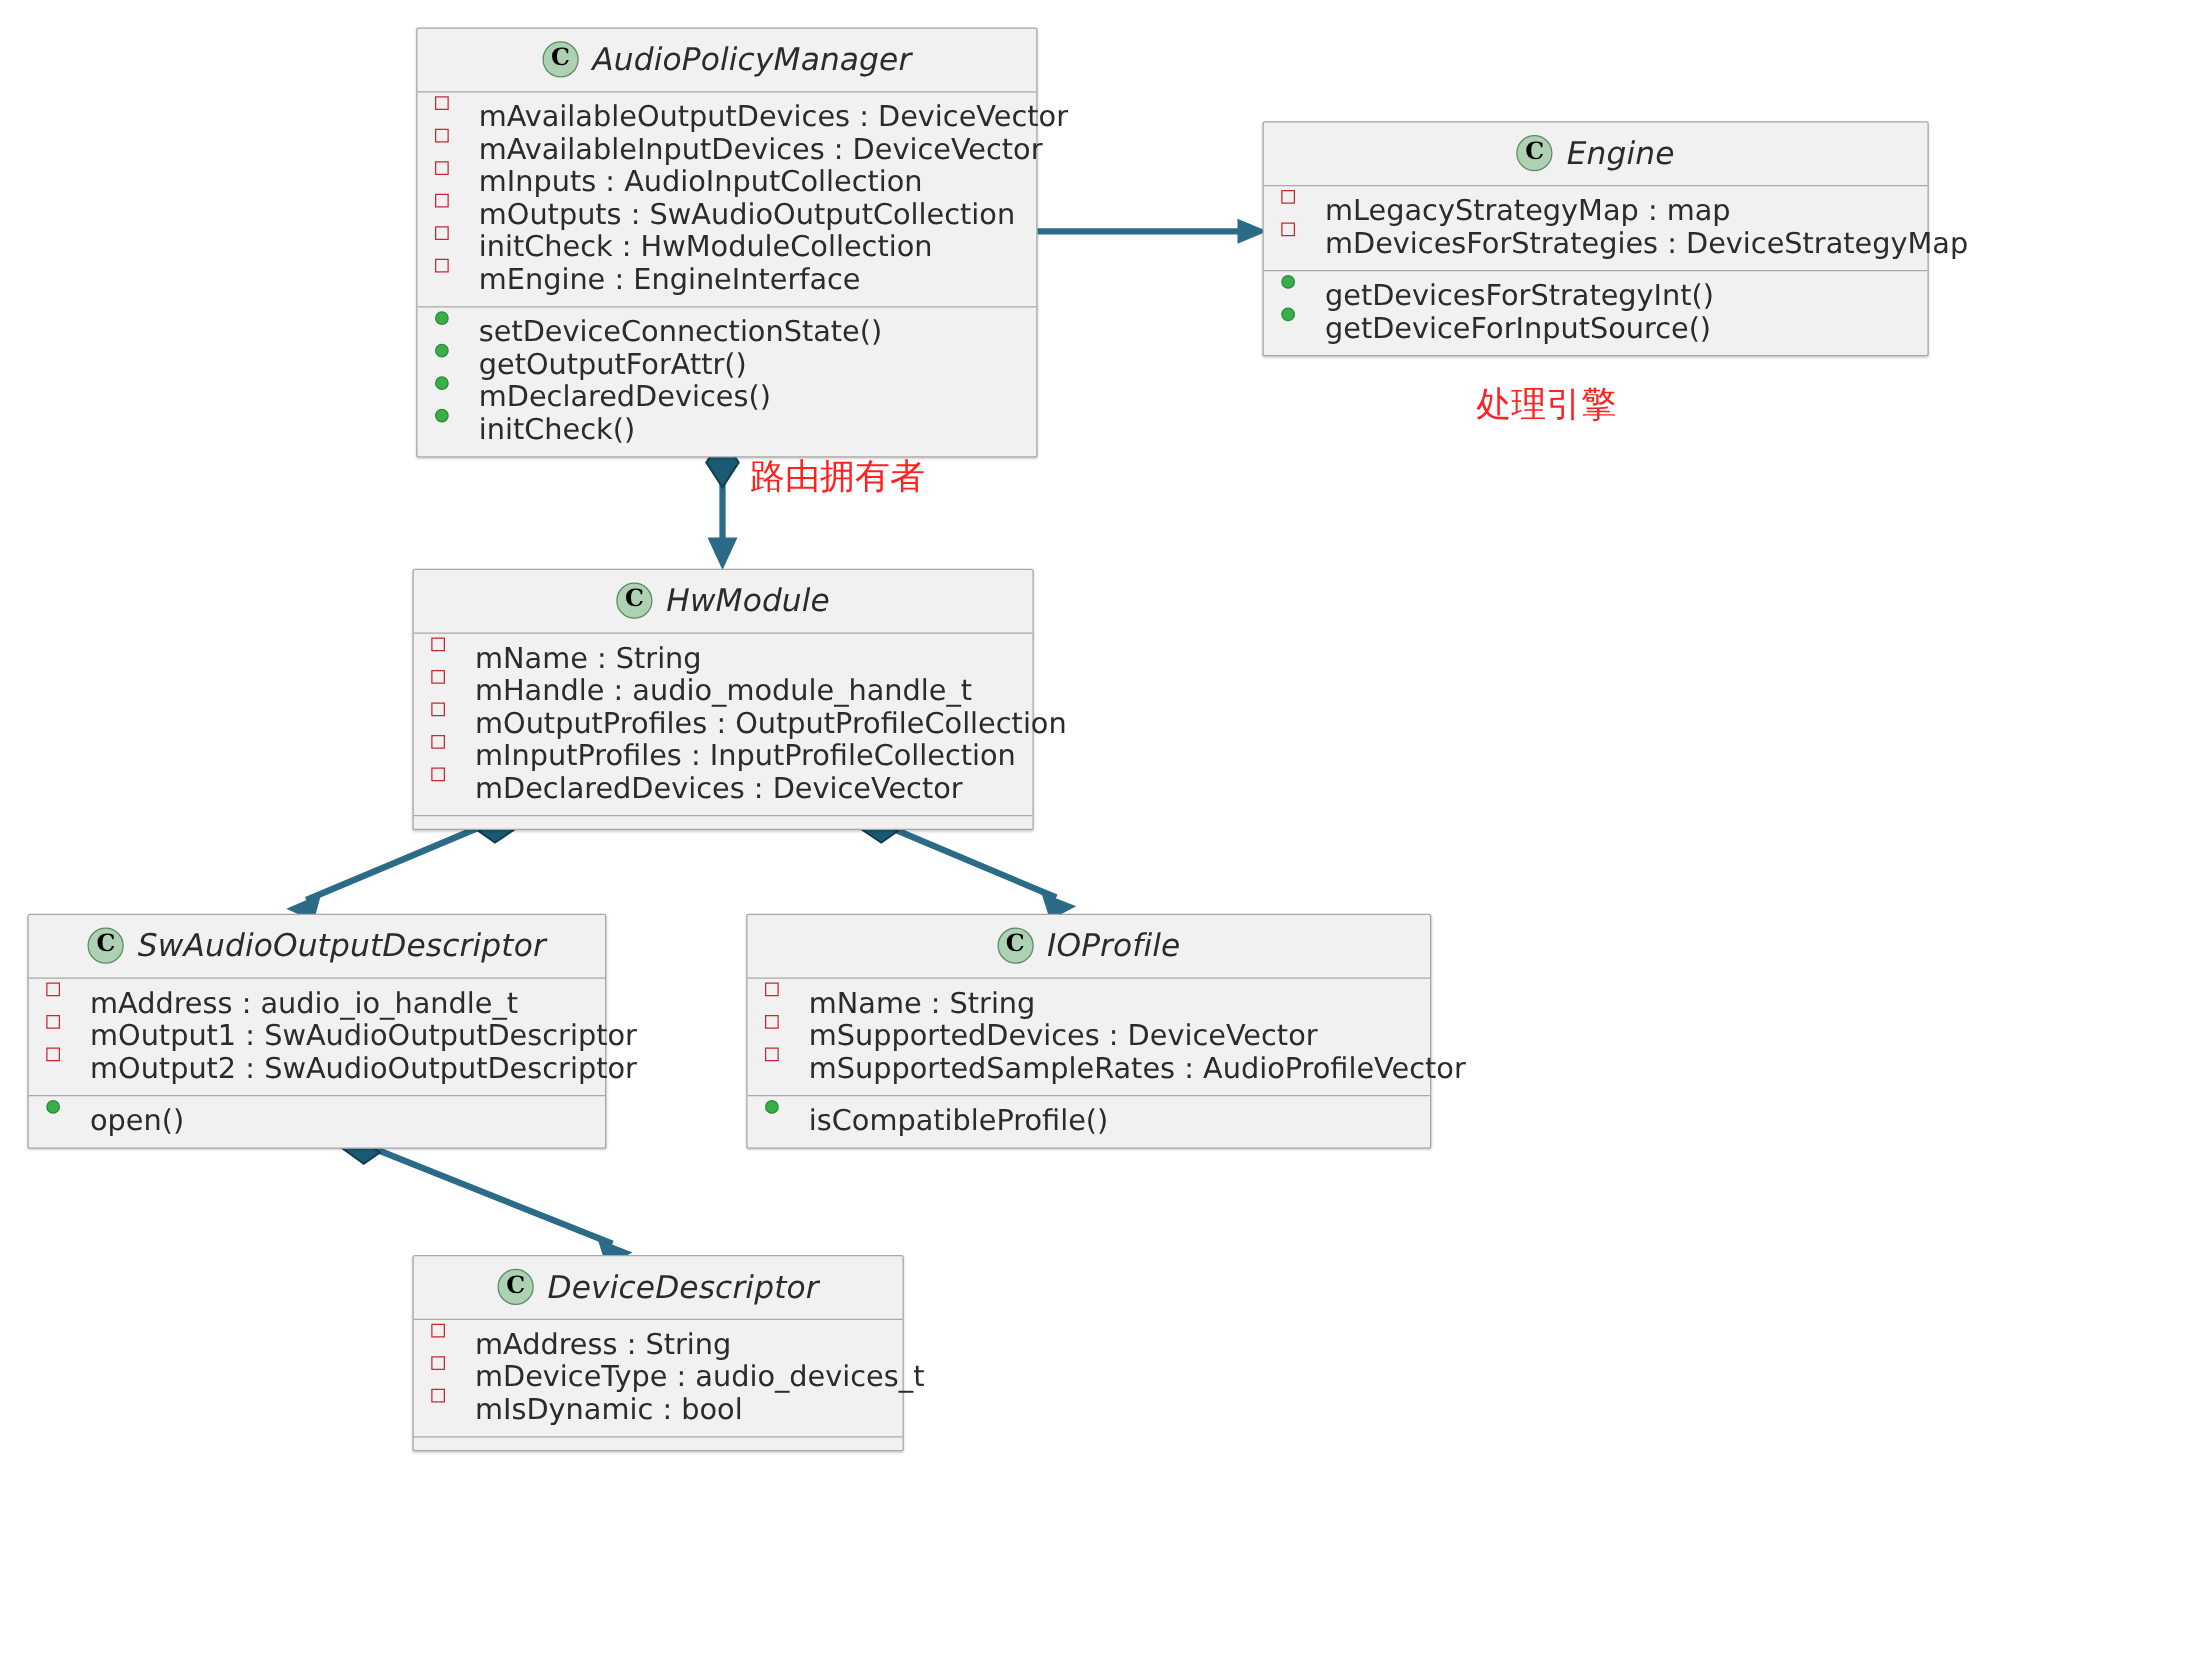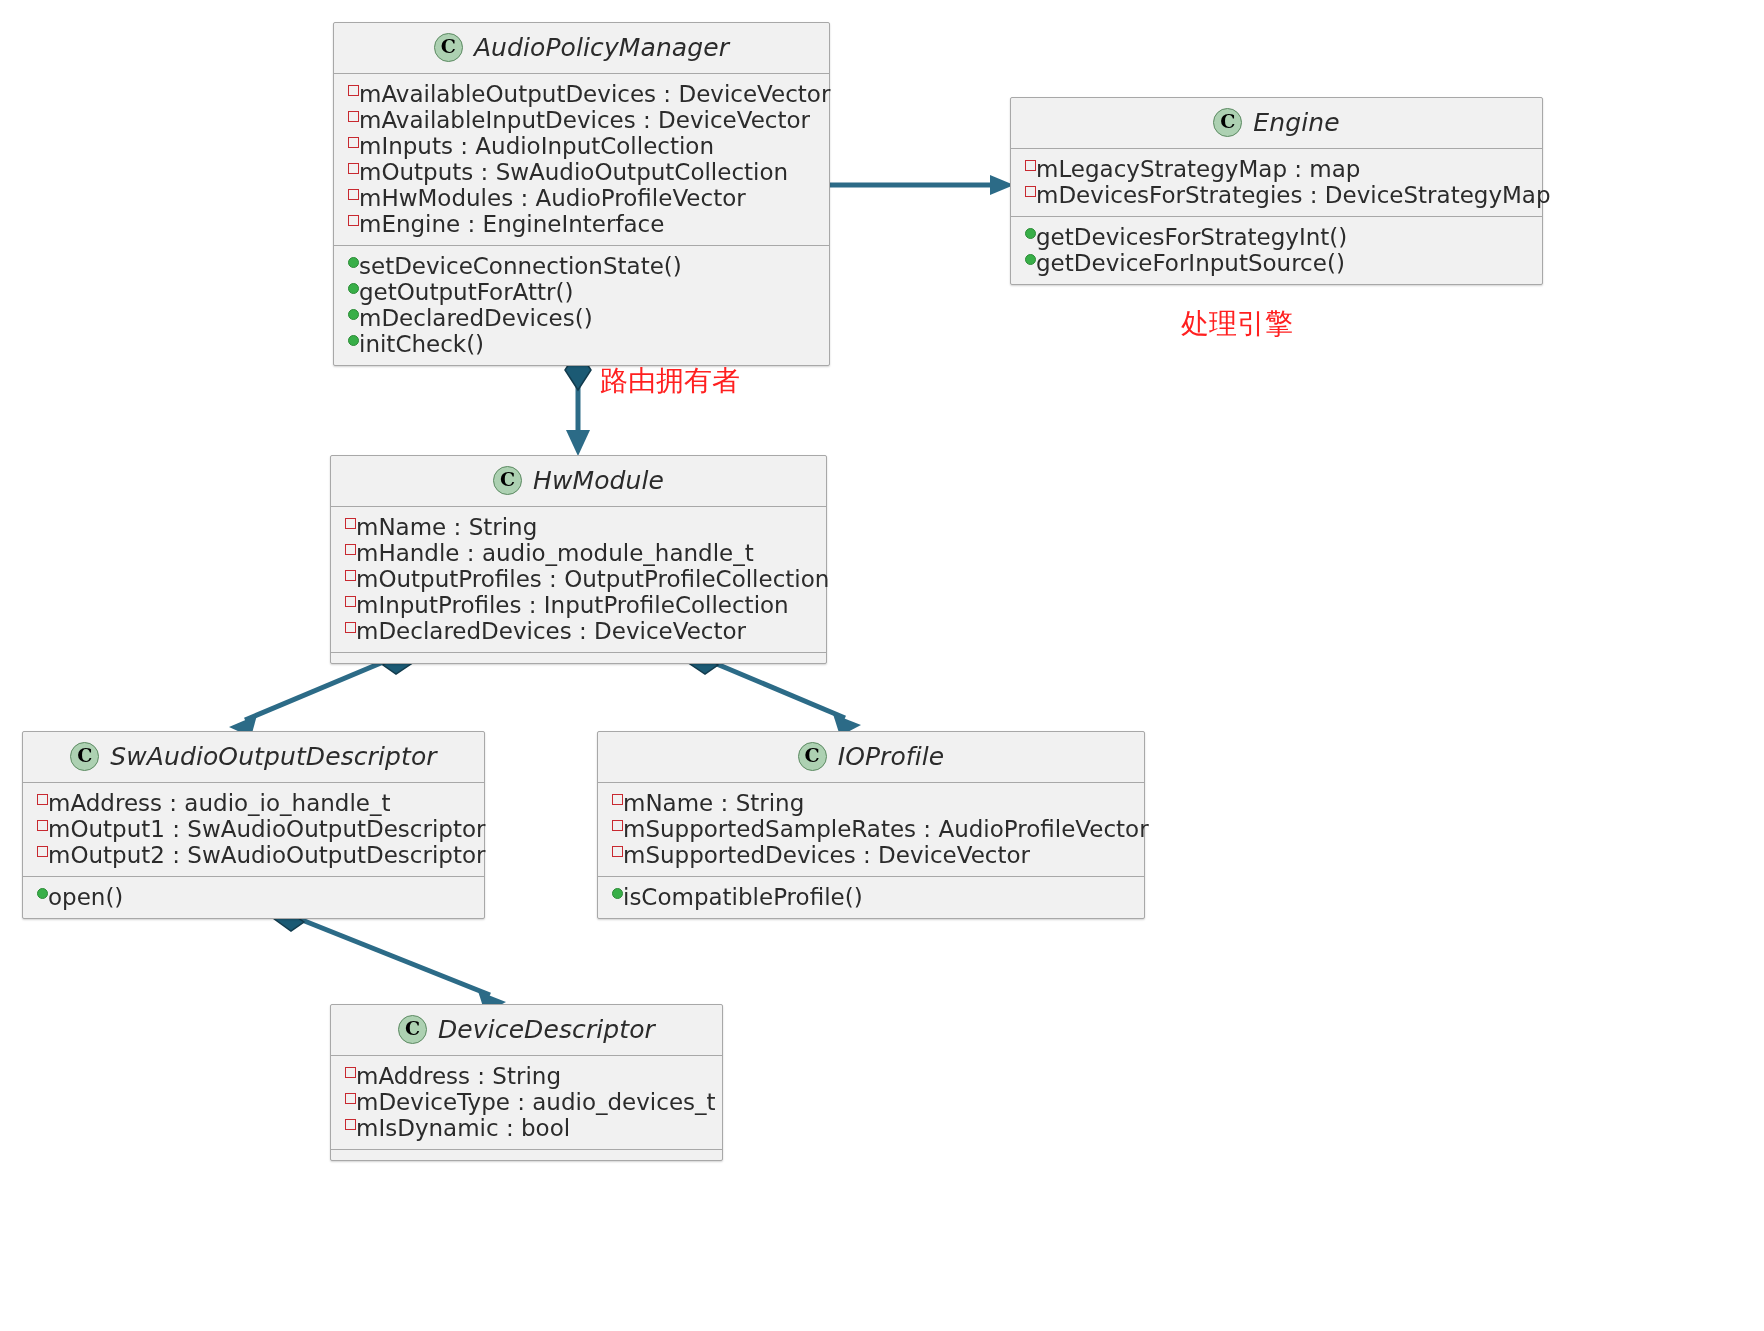--- a/index.html
+++ b/index.html
@@ -68,22 +68,22 @@
   }
   .compartment.last {
     border-bottom: none;
   }
   .compartment.empty {
     height: 10px;
     padding: 0;
   }
   .member {
     display: flex;
-    align-items: center;
-    gap: 0;
+    align-items: flex-start;
+    gap: 24px;
     padding: 0 0 0 14px;
     white-space: nowrap;
     font-size: 23px;
     line-height: 26px;
     color: #2b2b2b;
   }
   .mark-private {
     flex: 0 0 auto;
     width: 11px;
     height: 11px;
@@ -175,21 +175,21 @@
       <div class="member">
         <span class="mark-private"></span>
         <span class="member-text">mInputs : AudioInputCollection</span>
       </div>
       <div class="member">
         <span class="mark-private"></span>
         <span class="member-text">mOutputs : SwAudioOutputCollection</span>
       </div>
       <div class="member">
         <span class="mark-private"></span>
-        <span class="member-text">mHwModules : AudioProfileVector</span>
+        <span class="member-text">initCheck : HwModuleCollection</span>
       </div>
       <div class="member">
         <span class="mark-private"></span>
         <span class="member-text">mEngine : EngineInterface</span>
       </div>
     </div>
     <div class="compartment last">
       <div class="member">
         <span class="mark-public"></span>
         <span class="member-text">setDeviceConnectionState()</span>
@@ -298,25 +298,25 @@
       <span class="class-icon">C</span>
       <span class="class-title">IOProfile</span>
     </div>
     <div class="compartment">
       <div class="member">
         <span class="mark-private"></span>
         <span class="member-text">mName : String</span>
       </div>
       <div class="member">
         <span class="mark-private"></span>
+        <span class="member-text">mSupportedDevices : DeviceVector</span>
+      </div>
+      <div class="member">
+        <span class="mark-private"></span>
         <span class="member-text">mSupportedSampleRates : AudioProfileVector</span>
-      </div>
-      <div class="member">
-        <span class="mark-private"></span>
-        <span class="member-text">mSupportedDevices : DeviceVector</span>
       </div>
     </div>
     <div class="compartment last">
       <div class="member">
         <span class="mark-public"></span>
         <span class="member-text">isCompatibleProfile()</span>
       </div>
     </div>
   </div>
 

